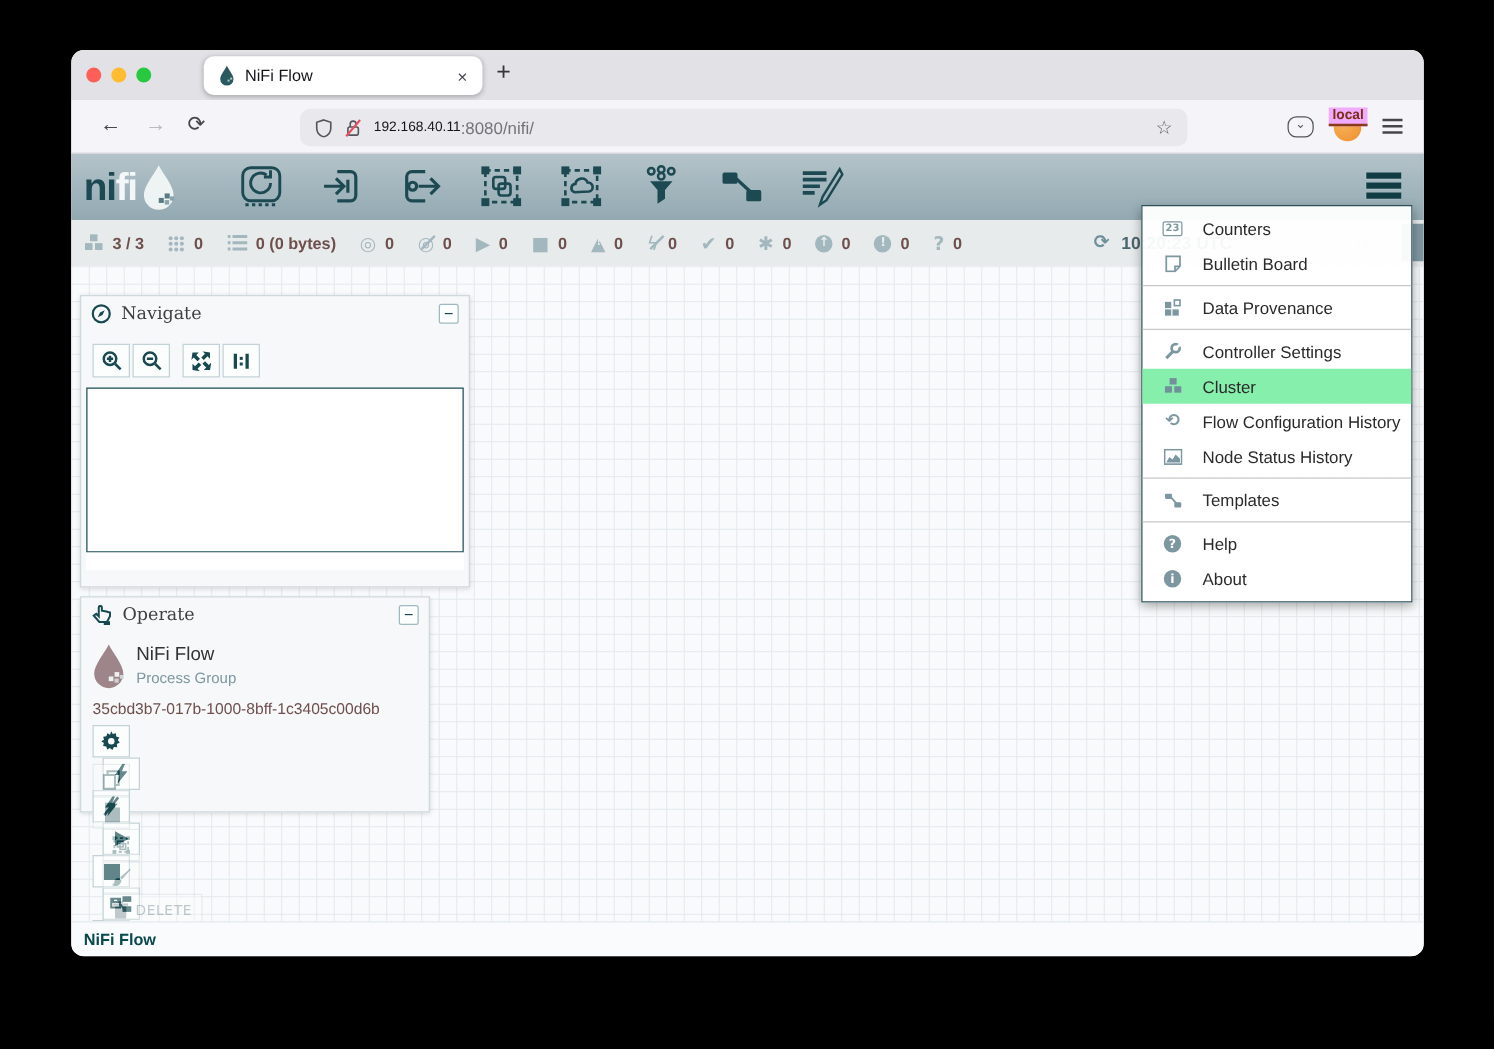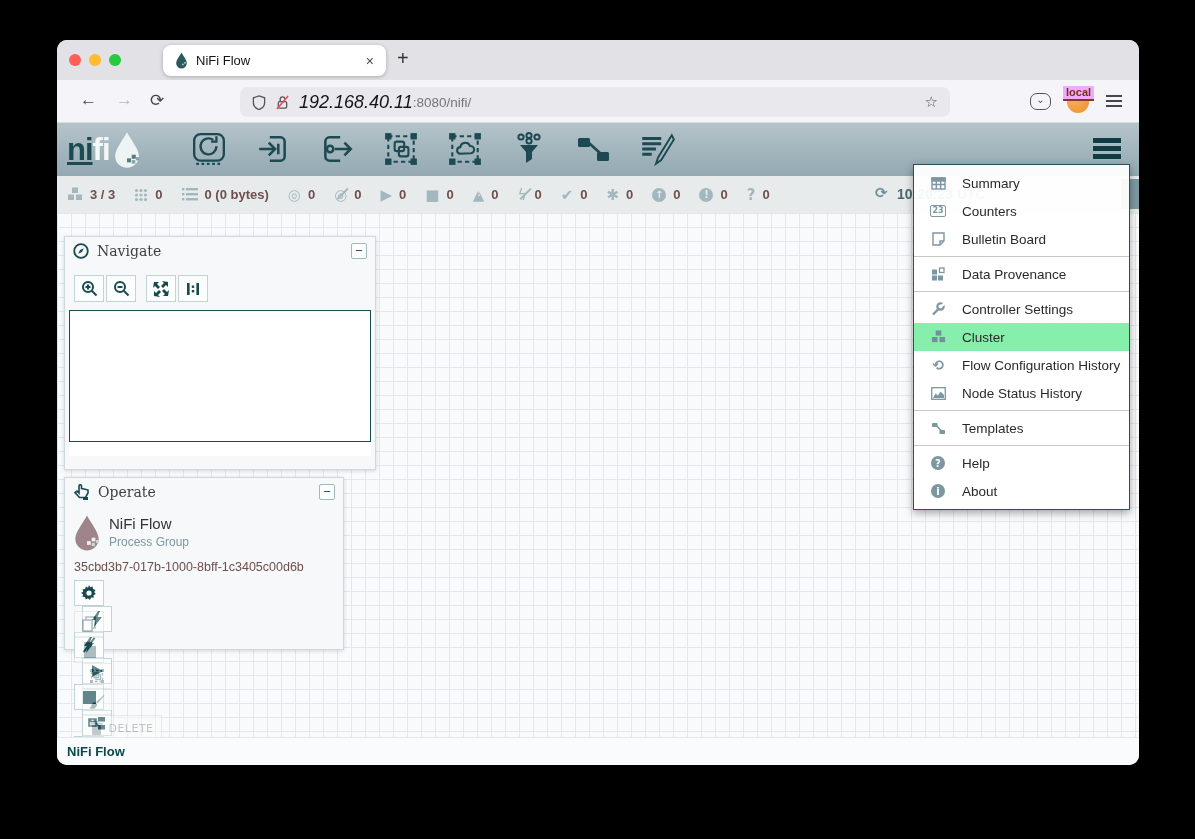--- a/index.html
+++ b/index.html
@@ -16,34 +16,34 @@
   .tab { position:absolute; left:106px; top:5px; width:223px; height:31px; background:#fff; border-radius:8px; box-shadow:0 1px 4px rgba(0,0,0,.25); display:flex; align-items:center; padding:0 12px; }
   .tab-title { font-size:13px; color:#15141a; margin-left:8px; flex:1; }
   .tab-close { font-size:14px; color:#4a4a52; }
   .newtab { position:absolute; left:340px; top:7px; font-size:20px; color:#35343c; font-weight:300; }
   .favicon-drop { width:13px; height:17px; }
 
   .navbar { position:absolute; left:0; top:40px; width:100%; height:43px; background:#f5f4f8; border-bottom:1px solid #d9d9de; }
   .navbtn { position:absolute; top:10px; font-size:17px; color:#45454e; }
   .navbtn.fwd { color:#b9b9c0; }
   .urlfield { position:absolute; left:183px; top:7px; width:710px; height:30px; background:#e9e8ed; border-radius:8px; display:flex; align-items:center; padding:0 12px; }
-  .url-host { font-size:18px; color:#15141a;font-style:italic; }
+  .url-host { font-size:11px; color:#15141a; }
   .url-path { font-size:13.5px; color:#74747c; }
   .urlicons { display:flex; align-items:center; gap:10px; margin-right:10px; }
   .star { margin-left:auto; font-size:15px; color:#55555e; }
   .pocket { position:absolute; left:973px; top:13px; width:21px; height:17px; border:1.6px solid #55555e; border-radius:7px; color:#55555e; font-size:10px; text-align:center; line-height:12px; }
   .avatar { position:absolute; left:1010px; top:11px; width:22px; height:22px; border-radius:50%; background:radial-gradient(circle at 35% 35%, #f7b25c, #ef8e2a); }
   .profile-label { position:absolute; left:1006px; top:6px; background:#f0abfc; color:#7c2d19; font-size:11px; font-weight:bold; padding:0 3px 1px 3px; border-bottom:2px solid #8a3a1c; z-index:3; }
   .ffburger { position:absolute; left:1049px; top:15px; width:16px; }
   .ffburger div { height:1.6px; background:#45454e; margin-bottom:3.6px; }
 
   
   .nifi-toolbar { position:absolute; left:0; top:83px; width:100%; height:53px; background:linear-gradient(#b4c3c9,#93a9b2); }
   .nifi-logo { position:absolute; left:10px; top:8px; display:flex; align-items:center; }
-  .logo-ni { font-size:31px; font-weight:bold; color:#1d4a52; letter-spacing:-1px;text-decoration:underline; }
+  .logo-ni { font-size:31px; font-weight:bold; color:#1d4a52; letter-spacing:-1px; }
   .logo-fi { font-size:31px; font-weight:bold; color:#f4f7f8; letter-spacing:-1px; }
   .component-icons { position:absolute; left:133px; top:7px; display:flex; gap:26px; align-items:center; }
   .comp { width:38px; height:38px; display:flex; align-items:center; justify-content:center; color:#1d4a52; }
   .nifi-burger { position:absolute; left:1036px; top:15px; width:28px; cursor:pointer; }
   .nifi-burger div { height:5px; background:#123c43; margin-bottom:3px; box-shadow:0 0 1px rgba(255,255,255,.4); }
 
   
   .statusbar { position:absolute; left:0; top:136px; width:100%; height:37px; background:#e8ebec; display:flex; align-items:center; padding-left:10px; }
   .sitem { display:flex; align-items:center; margin-right:19px; }
   .sicon { color:#a3b7bf; font-size:15px; margin-right:7px; display:inline-flex; align-items:center; position:relative; font-family:"DejaVu Sans", sans-serif; }
@@ -497,32 +497,20 @@
       </div>
     </div>
 
     <div class="breadcrumb">
       <span>NiFi Flow</span>
     </div>
 
     <div class="menu">
       <div class="mi">
         <span class="mic">
-            <svg width="15" height="13" viewBox="0 0 15 13" stroke="#7d97a1" fill="none" stroke-width="1.4">
-              <rect x="1" y="1" width="13" height="11"></rect>
-              <rect x="1" y="1" width="13" height="3" fill="#7d97a1"></rect>
-              <line x1="1" y1="7.5" x2="14" y2="7.5"></line>
-              <line x1="5.3" y1="4" x2="5.3" y2="12"></line>
-              <line x1="9.6" y1="4" x2="9.6" y2="12"></line>
-            </svg>
-          </span>
-        <span class="mil">Summary</span>
-      </div>
-      <div class="mi">
-        <span class="mic">
             <span class="cbox">23</span>
           </span>
         <span class="mil">Counters</span>
       </div>
       <div class="mi">
         <span class="mic">
             <svg width="13" height="14" viewBox="0 0 13 14" stroke="#7d97a1" fill="none" stroke-width="1.4">
               <path d="M1 1 h11 v8 l-4 4 h-7 z"></path>
               <path d="M8 13 v-4 h4"></path>
             </svg>

